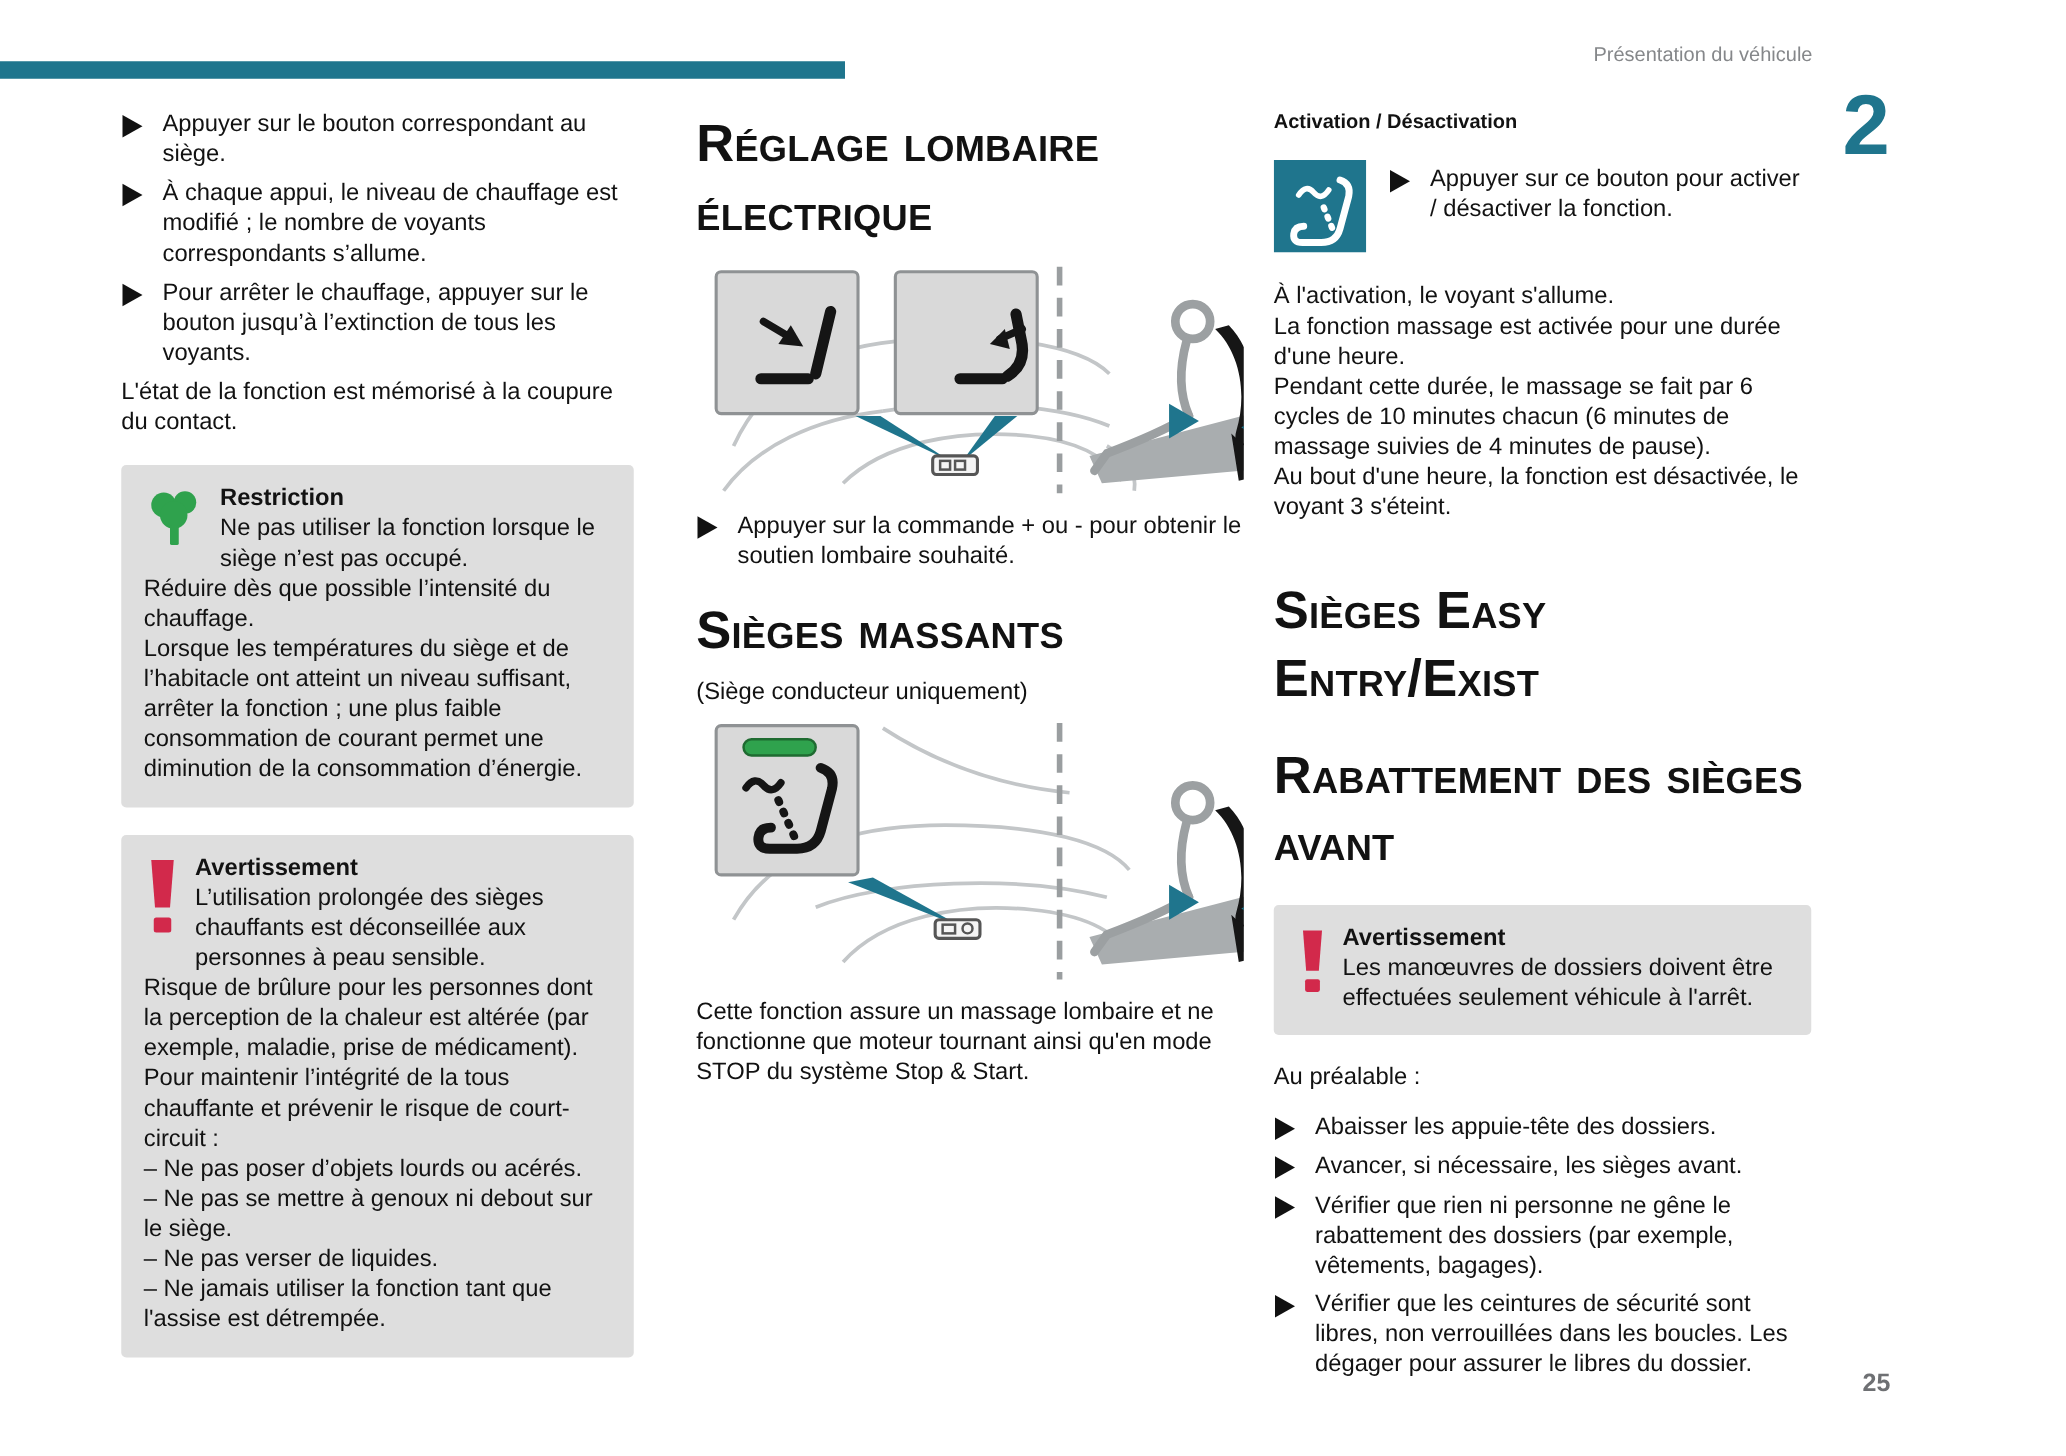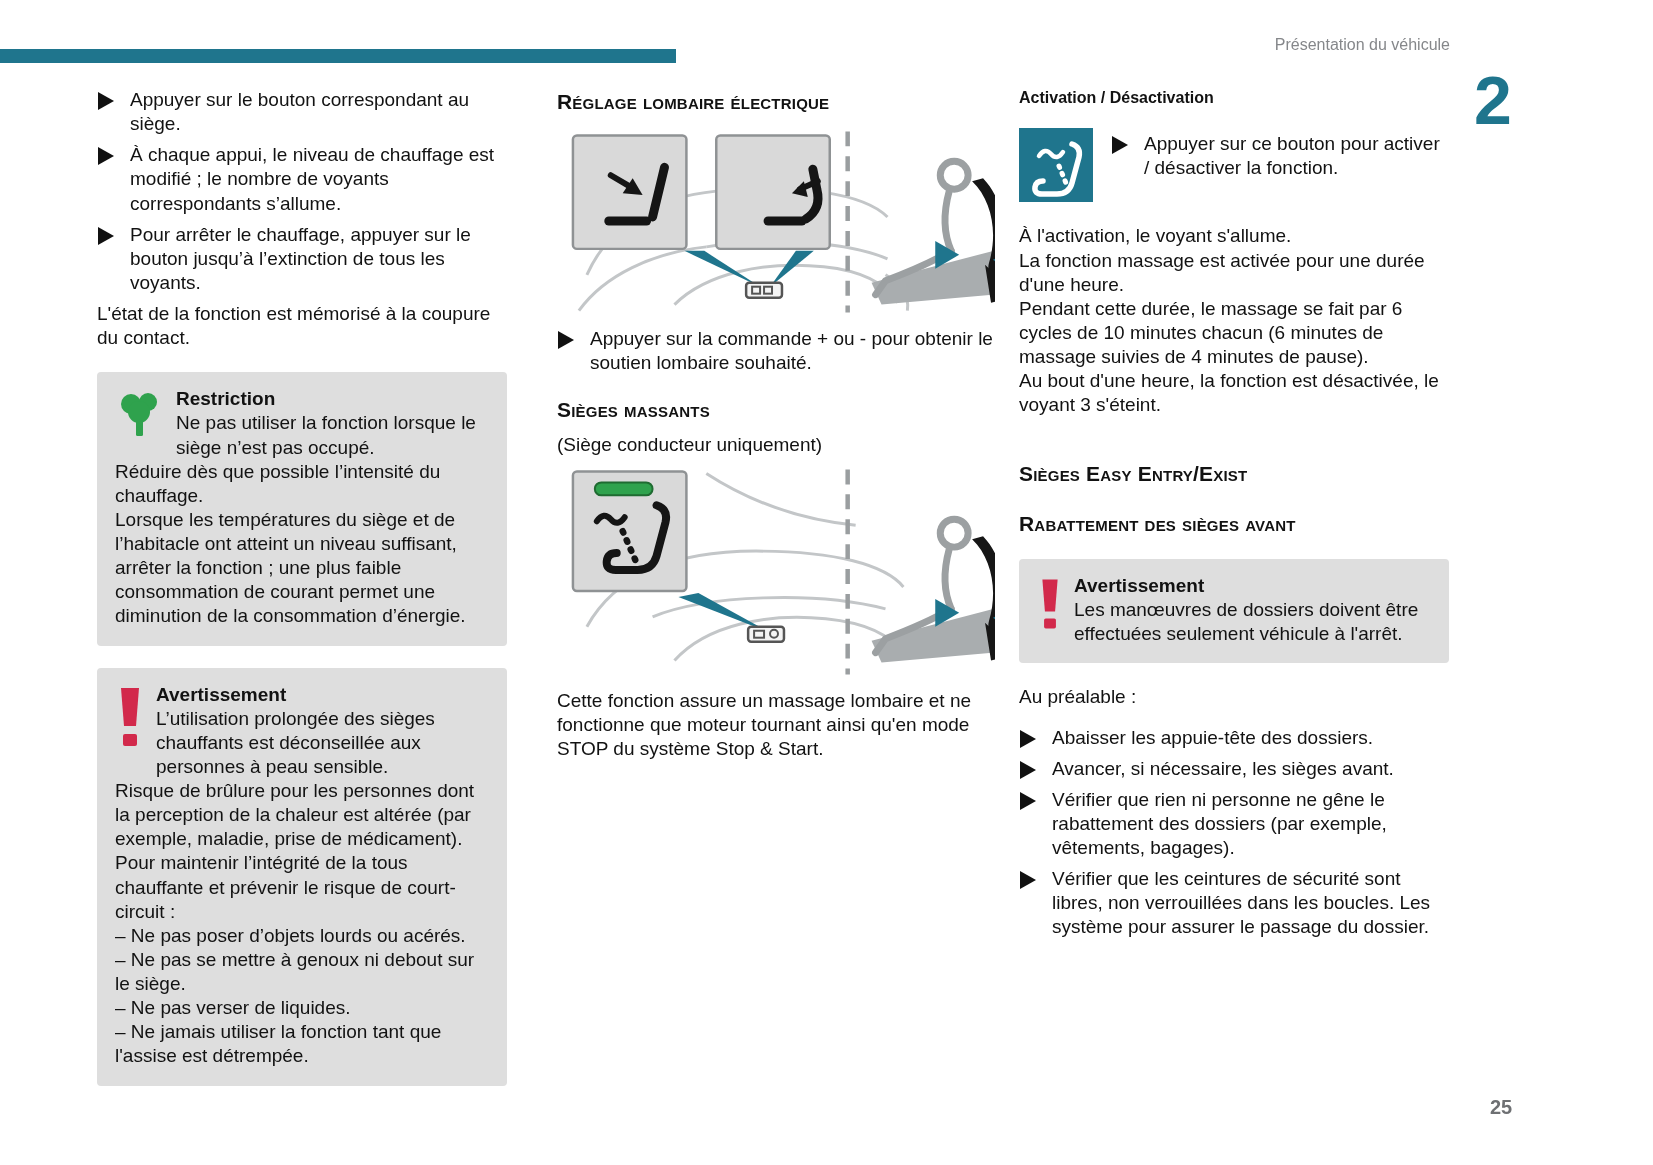--- a/index.html
+++ b/index.html
@@ -25,21 +25,21 @@
   .bullet::before{content:"";position:absolute;left:1px;top:4px;width:0;height:0;
         border-left:16px solid #111;border-top:9px solid transparent;border-bottom:9px solid transparent;}
   p{margin:0;}
   .para{}
 
   .infobox{background:var(--box-gray);border-radius:4px;padding:15px 18px 17px;margin-top:22px;}
   .infobox::after{content:"";display:block;clear:both;}
   .ibox-icon{float:left;margin:3px 13px 3px 2px;}
   .ibox-title{font-weight:bold;}
 
-  .section-title{font-size:21px;font-weight:bold;font-variant:small-caps;letter-spacing:.2px;
+  .section-title{font-size:42px;font-weight:bold;font-variant:small-caps;letter-spacing:.2px;
         line-height:1.3;margin:0 0 10px;}
   .subheading-bold{font-size:16px;font-weight:bold;margin:0 0 20px;}
   .subtitle{margin:2px 0 8px;}
   .illus{display:block;margin:4px 0 10px;}
   .activation-row{display:flex;align-items:flex-start;gap:18px;margin:0 0 16px;}
   .activation-row .bullet{flex:1;margin-top:4px;}
   .mt26{margin-top:43px;} .mt22{margin-top:22px;} .mt20{margin-top:20px;}
   .prelude{margin:22px 0 16px;}
 </style>
 </head>
@@ -211,17 +211,17 @@
       </span>
       <div class="ibox-title">Avertissement</div>
       <p>Les manœuvres de dossiers doivent être effectuées seulement véhicule à l'arrêt.</p>
     </div>
 
     <p class="prelude">Au préalable :</p>
 
     <div class="bullet"><span>Abaisser les appuie-tête des dossiers.</span></div>
     <div class="bullet"><span>Avancer, si nécessaire, les sièges avant.</span></div>
     <div class="bullet"><span>Vérifier que rien ni personne ne gêne le rabattement des dossiers (par exemple, vêtements, bagages).</span></div>
-    <div class="bullet"><span>Vérifier que les ceintures de sécurité sont libres, non verrouillées dans les boucles. Les système pour assurer le passage du dossier.</span></div>
+    <div class="bullet"><span>Vérifier que les ceintures de sécurité sont libres, non verrouillées dans les boucles. Les dégager pour assurer le libres du dossier.</span></div>
   </div>
 
   <div class="page-num">25</div>
 </div>
 
 </body></html>

